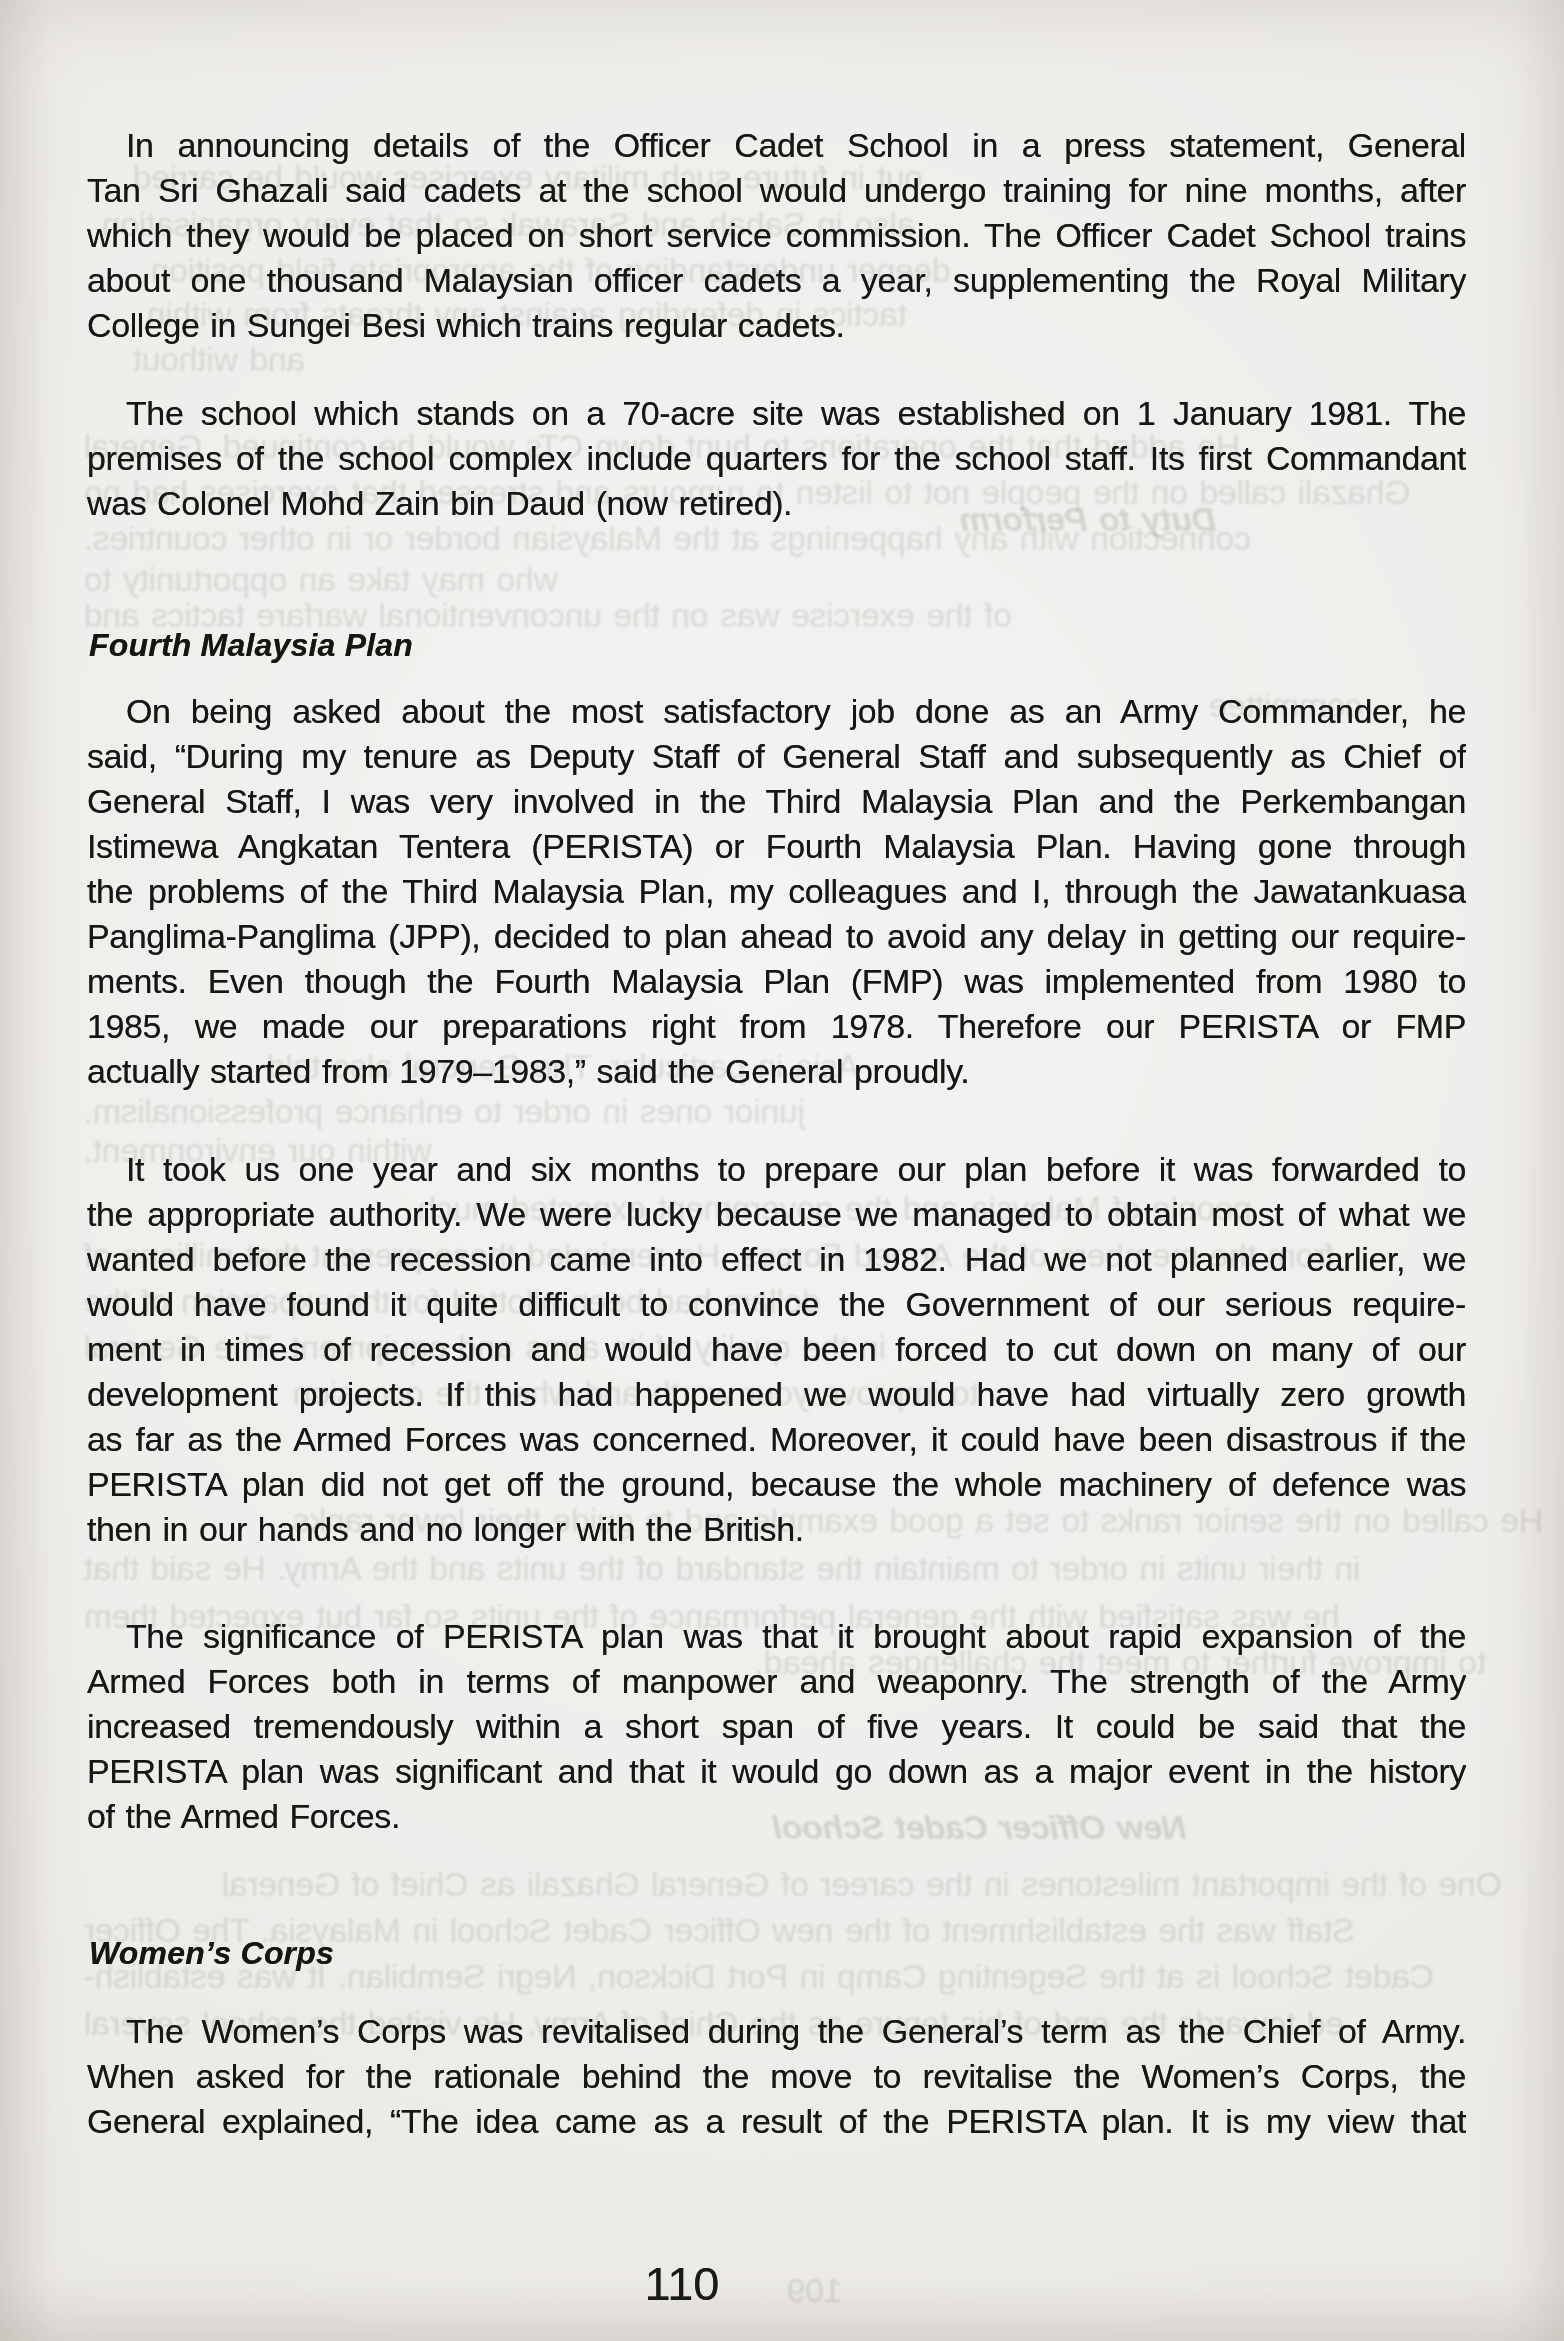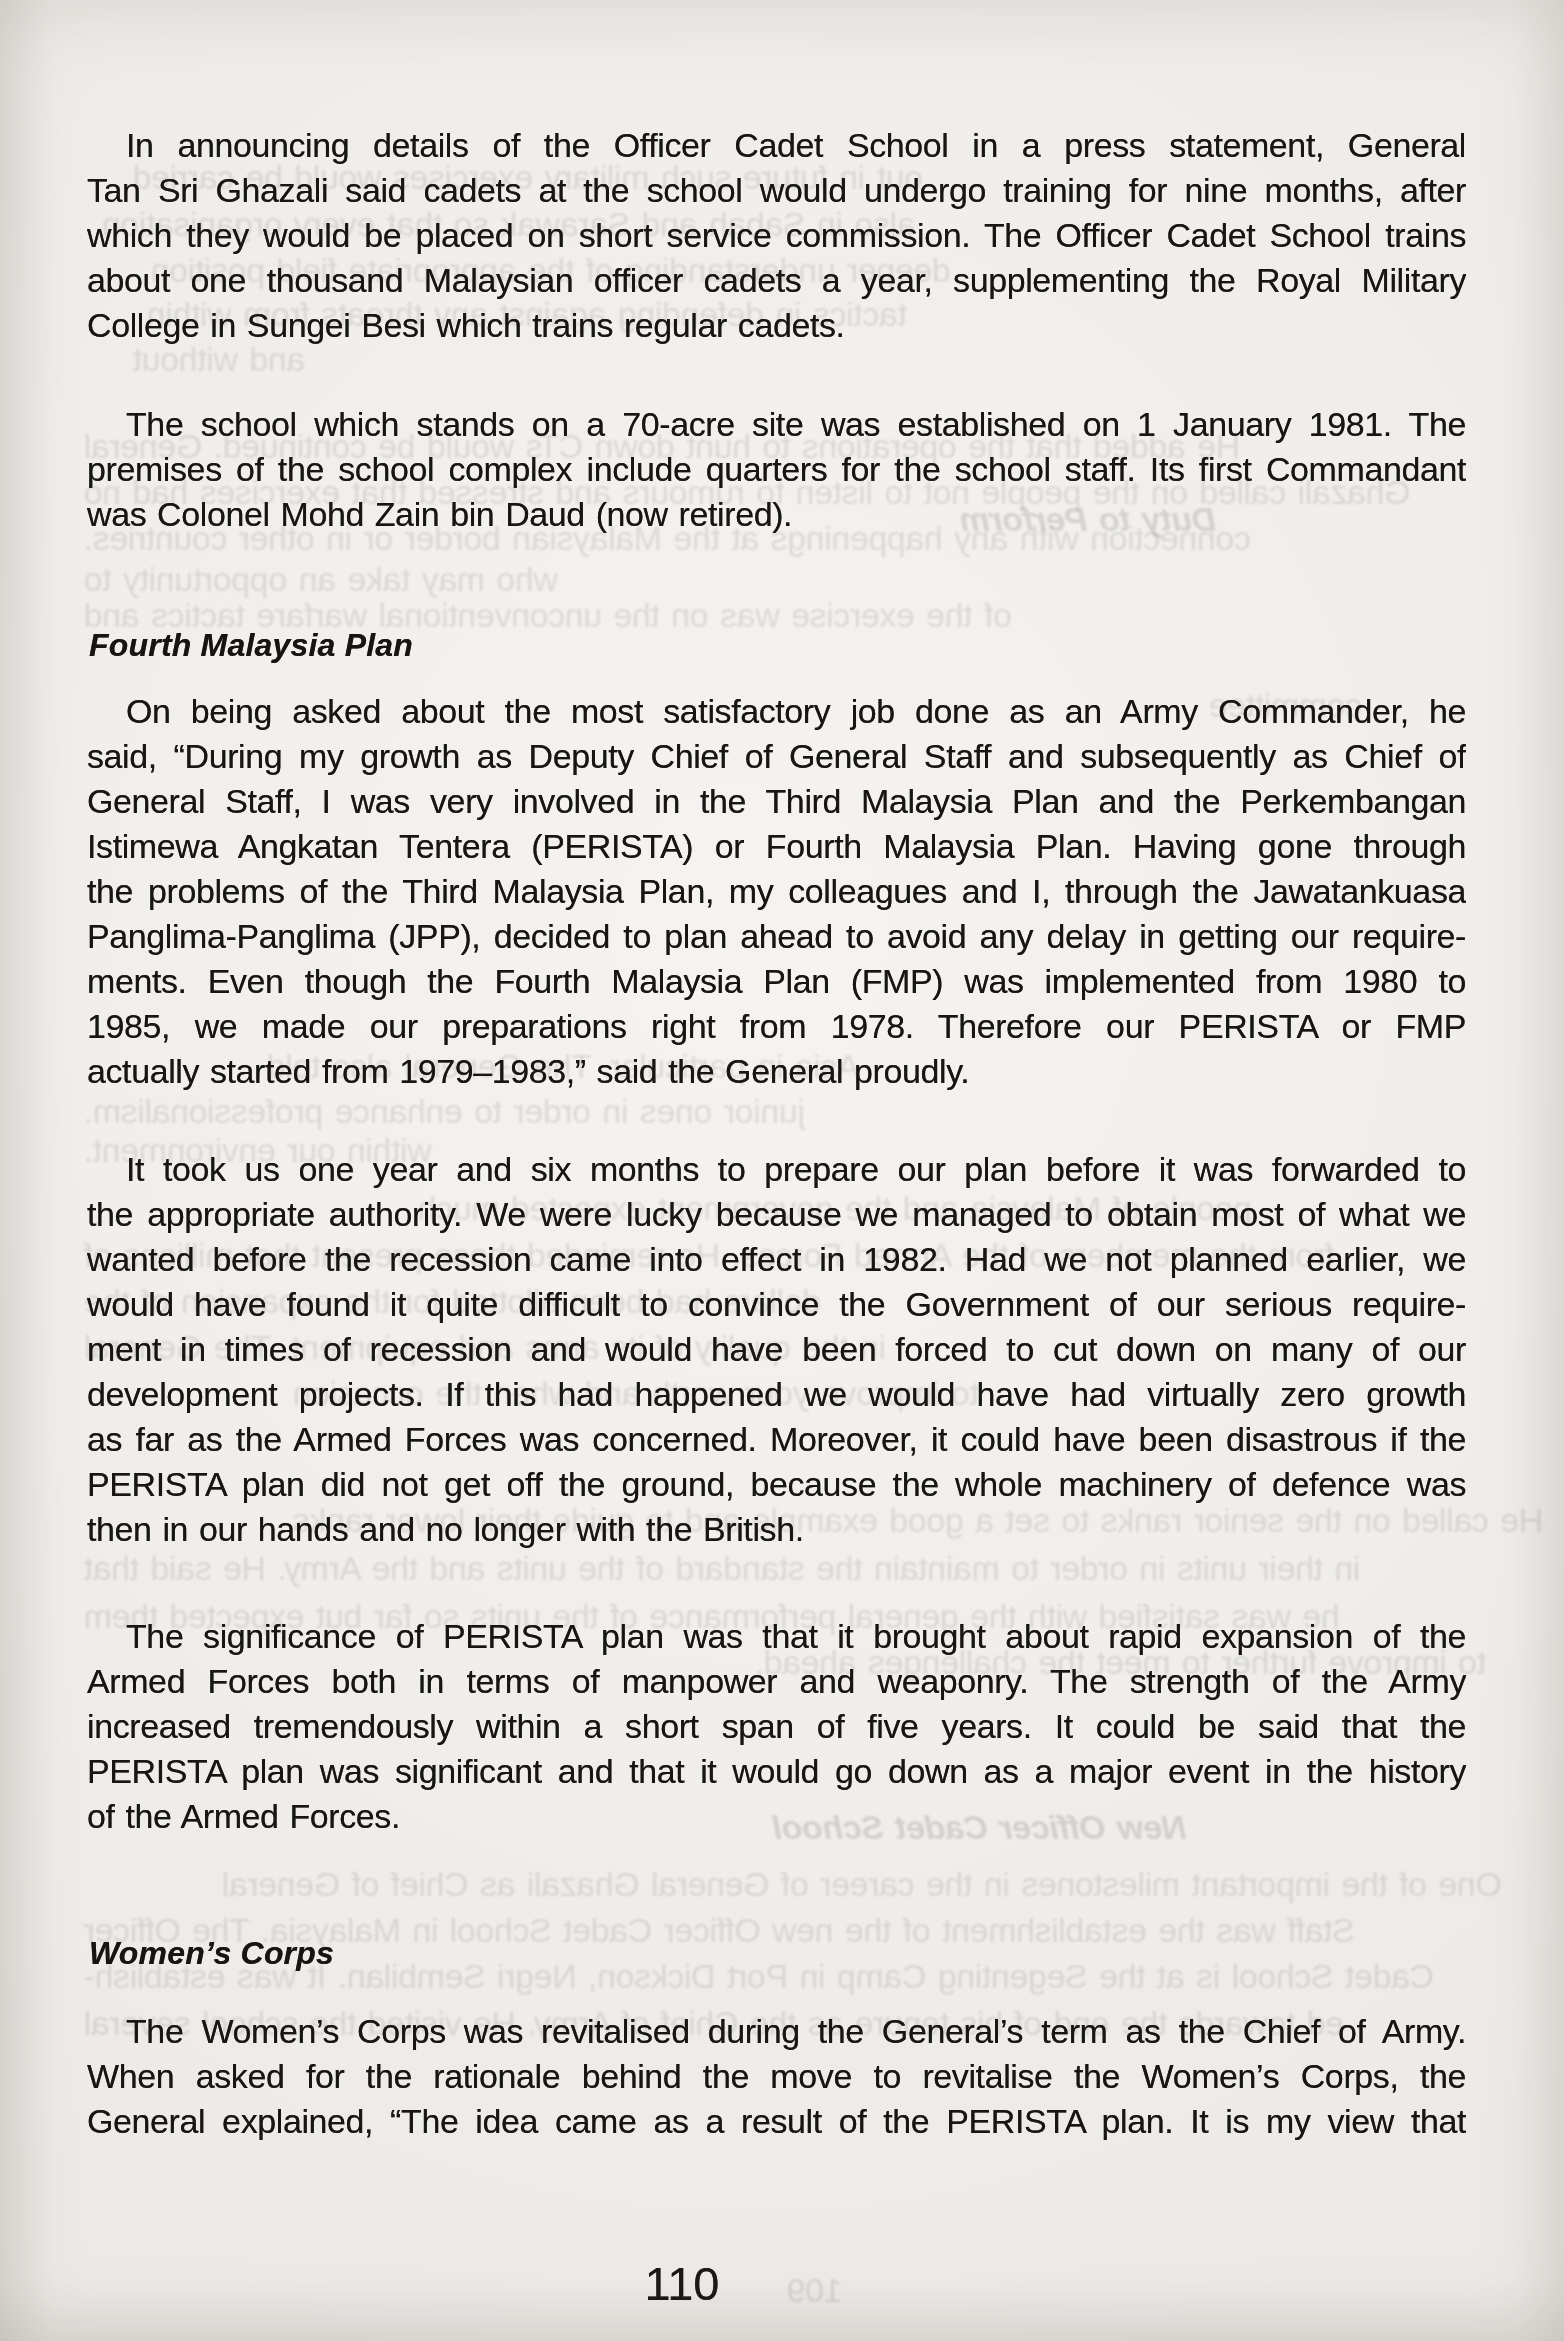--- a/index.html
+++ b/index.html
@@ -143,31 +143,31 @@
   <div class="text-layer">
 
     <div class="block" style="top:123px;">
         <div class="line first">In announcing details of the Officer Cadet School in a press statement, General</div>
         <div class="line">Tan Sri Ghazali said cadets at the school would undergo training for nine months, after</div>
         <div class="line">which they would be placed on short service commission. The Officer Cadet School trains</div>
         <div class="line">about one thousand Malaysian officer cadets a year, supplementing the Royal Military</div>
         <div class="line last">College in Sungei Besi which trains regular cadets.</div>
       </div>
 
-    <div class="block" style="top:391px;margin-top:11px;">
+    <div class="block" style="top:391px;">
         <div class="line first">The school which stands on a 70-acre site was established on 1 January 1981. The</div>
         <div class="line">premises of the school complex include quarters for the school staff. Its first Commandant</div>
         <div class="line last">was Colonel Mohd Zain bin Daud (now retired).</div>
       </div>
 
     <div class="heading" style="top:622px;">Fourth Malaysia Plan</div>
 
     <div class="block" style="top:689px;">
         <div class="line first">On being asked about the most satisfactory job done as an Army Commander, he</div>
-        <div class="line">said, “During my growth as Deputy Chief of General Staff and subsequently as Chief of</div>
+        <div class="line">said, “During my tenure as Deputy Staff of General Staff and subsequently as Chief of</div>
         <div class="line">General Staff, I was very involved in the Third Malaysia Plan and the Perkembangan</div>
         <div class="line">Istimewa Angkatan Tentera (PERISTA) or Fourth Malaysia Plan. Having gone through</div>
         <div class="line">the problems of the Third Malaysia Plan, my colleagues and I, through the Jawatankuasa</div>
         <div class="line">Panglima-Panglima (JPP), decided to plan ahead to avoid any delay in getting our require-</div>
         <div class="line">ments. Even though the Fourth Malaysia Plan (FMP) was implemented from 1980 to</div>
         <div class="line">1985, we made our preparations right from 1978. Therefore our PERISTA or FMP</div>
         <div class="line last">actually started from 1979–1983,” said the General proudly.</div>
       </div>
 
     <div class="block" style="top:1147px;">

